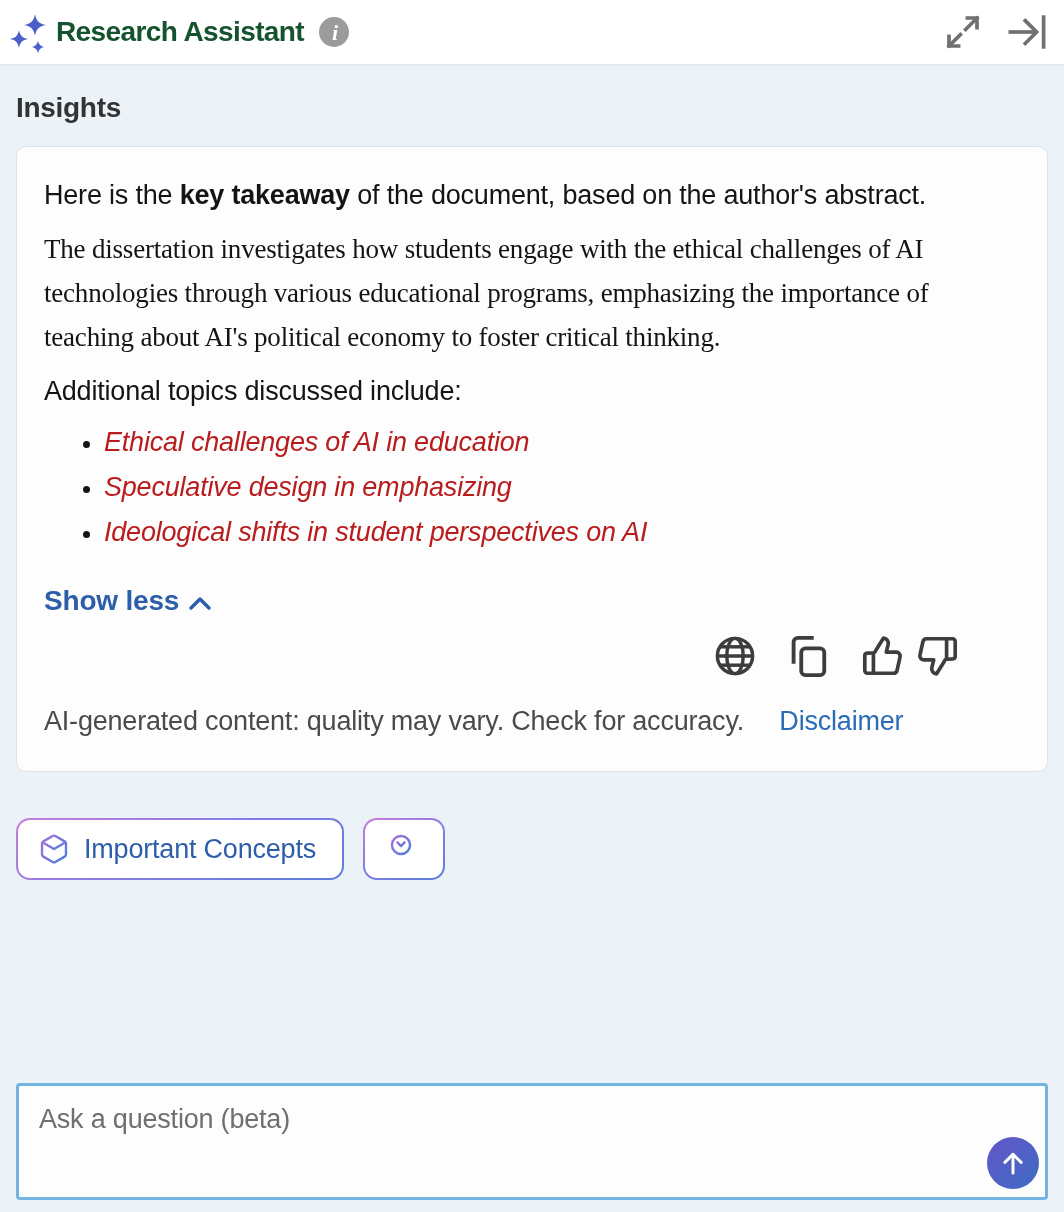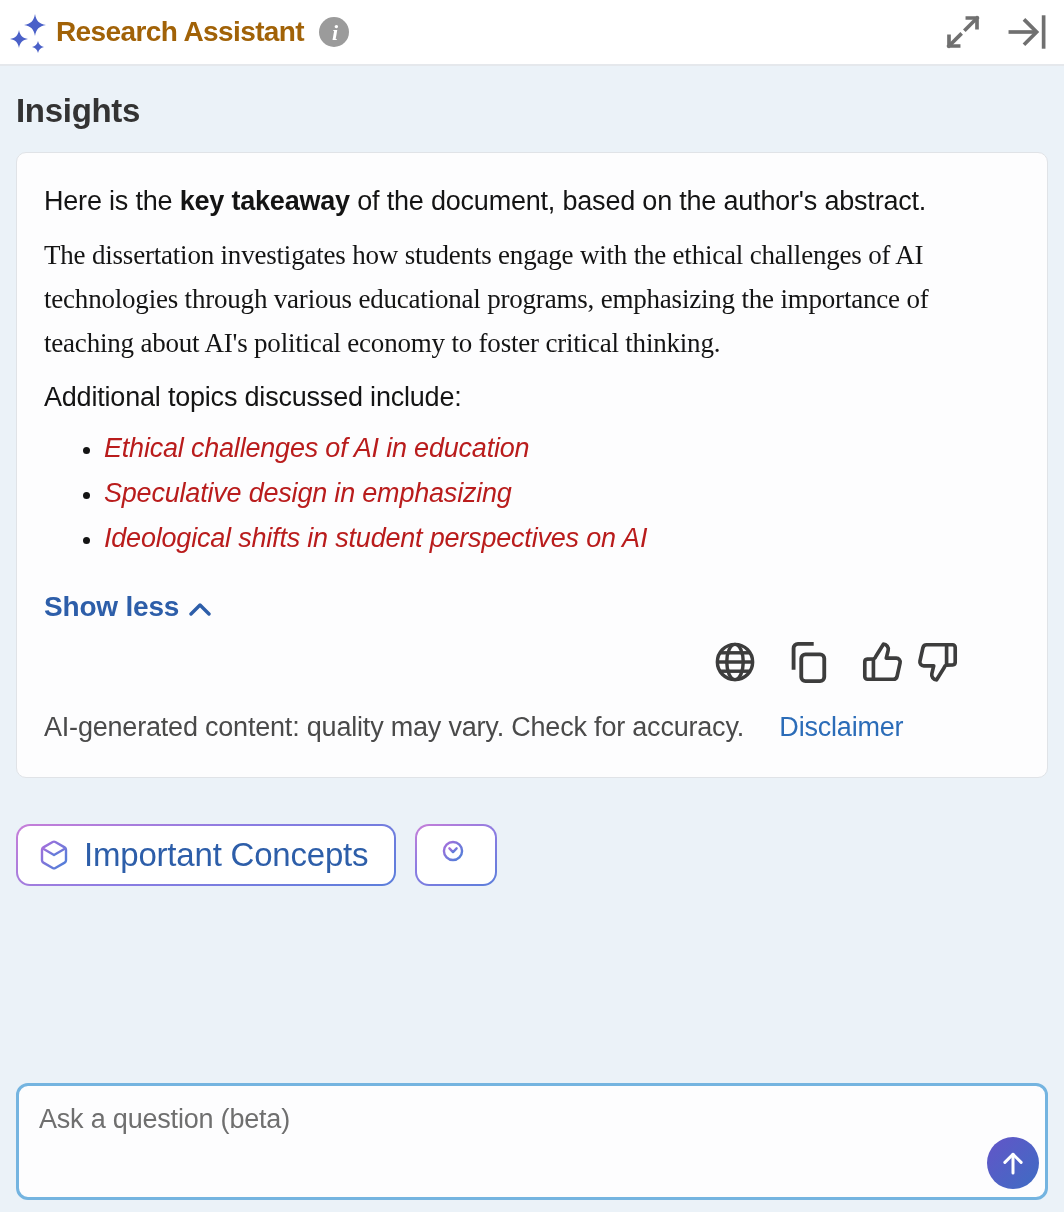--- a/index.html
+++ b/index.html
@@ -19,34 +19,34 @@
     border-bottom: 2px solid #e5e8ec;
     display: flex;
     align-items: center;
     padding: 0 16px 0 8px;
   }
   .header-left { display: flex; align-items: center; gap: 4px; }
   .sparkles { width: 44px; height: 44px; flex: 0 0 auto; }
   .app-title {
     font-size: 28px;
     font-weight: 700;
-    color: #a16207;
+    color: #14532d;
     letter-spacing: -0.6px;
     white-space: nowrap;
   }
   .info-btn { margin-left: 10px; width: 32px; height: 32px; border: none; background: transparent; cursor: pointer; padding: 0; }
   .header-spacer { flex: 1; }
   .header-right { display: flex; align-items: center; gap: 22px; }
   .hdr-icon-btn { width: 42px; height: 42px; background: transparent; border: none; cursor: pointer; padding: 0; }
   .hdr-icon-btn svg { width: 100%; height: 100%; }
 
   
   .panel { padding: 0 16px; }
   .panel-heading {
-    font-size: 33px;
+    font-size: 28px;
     font-weight: 700;
     color: #333;
     margin-top: 26px;
     margin-bottom: 22px;
     letter-spacing: -0.3px;
   }
 
   
   .card {
     background: #fdfdfe;
@@ -104,37 +104,37 @@
     height: 62px;
     padding: 0 26px 0 20px;
     border-radius: 14px;
     border: 2px solid transparent;
     background:
       linear-gradient(#ffffff, #ffffff) padding-box,
       linear-gradient(155deg, #c77ed8 0%, #8b7ce2 45%, #5b7edb 100%) border-box;
     cursor: pointer;
     font-family: inherit;
   }
-  .chip-label { font-size: 33px; color: #2d5ea9; letter-spacing: -0.2px; white-space: nowrap; }
+  .chip-label { font-size: 27px; color: #2d5ea9; letter-spacing: -0.2px; white-space: nowrap; }
   .chip svg { width: 32px; height: 32px; }
 
   
   .ask-wrap {
     position: absolute;
     left: 16px;
     right: 16px;
     bottom: 12px;
     height: 117px;
   }
   .ask-input {
     width: 100%;
     height: 100%;
     resize: none;
     border: 3px solid #74b4e0;
-    border-radius: 12px;
+    border-radius: 4px;
     background: #fdfdfe;
     padding: 18px 70px 18px 20px;
     font-family: "Liberation Sans", sans-serif;
     font-size: 27px;
     color: #222;
     outline: none;
   }
   .ask-input::placeholder { color: #6f6f6f; letter-spacing: -0.2px; }
   .ask-submit {
     position: absolute;

